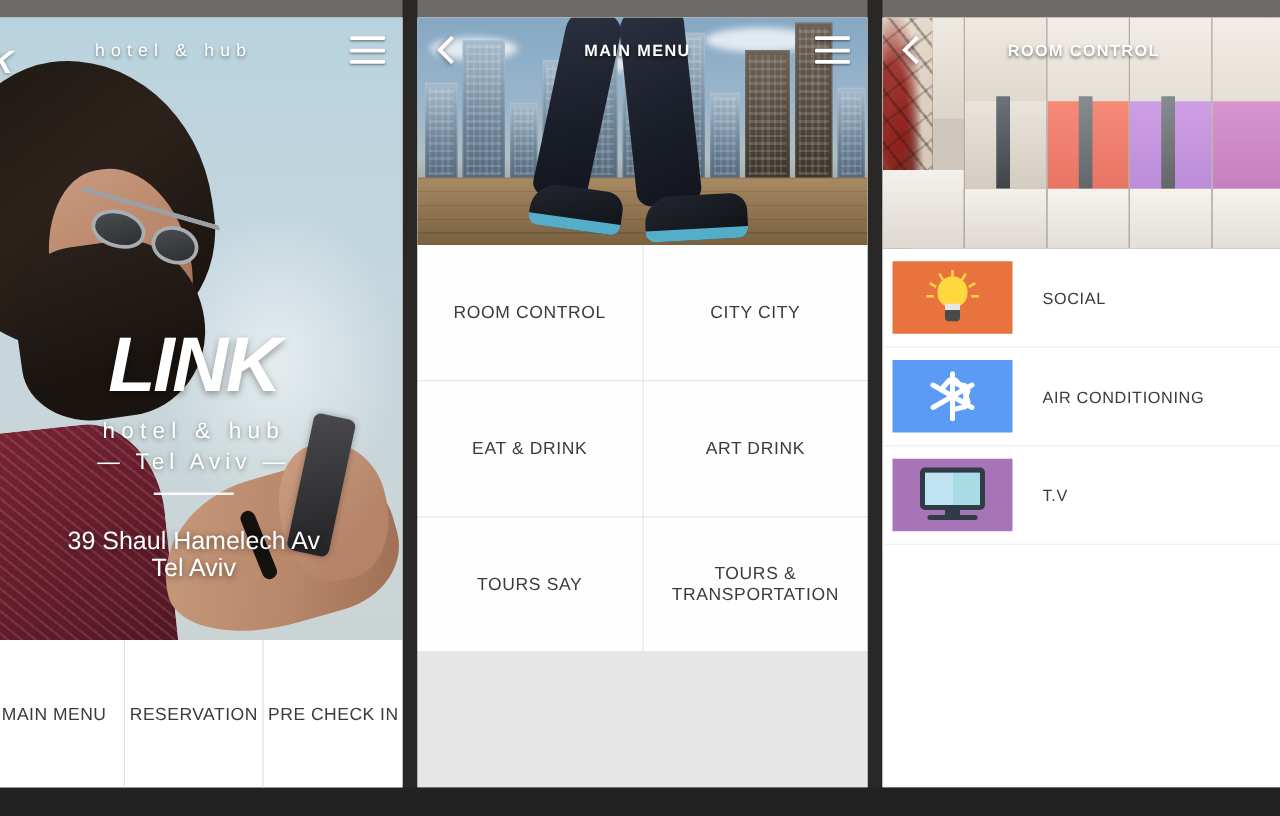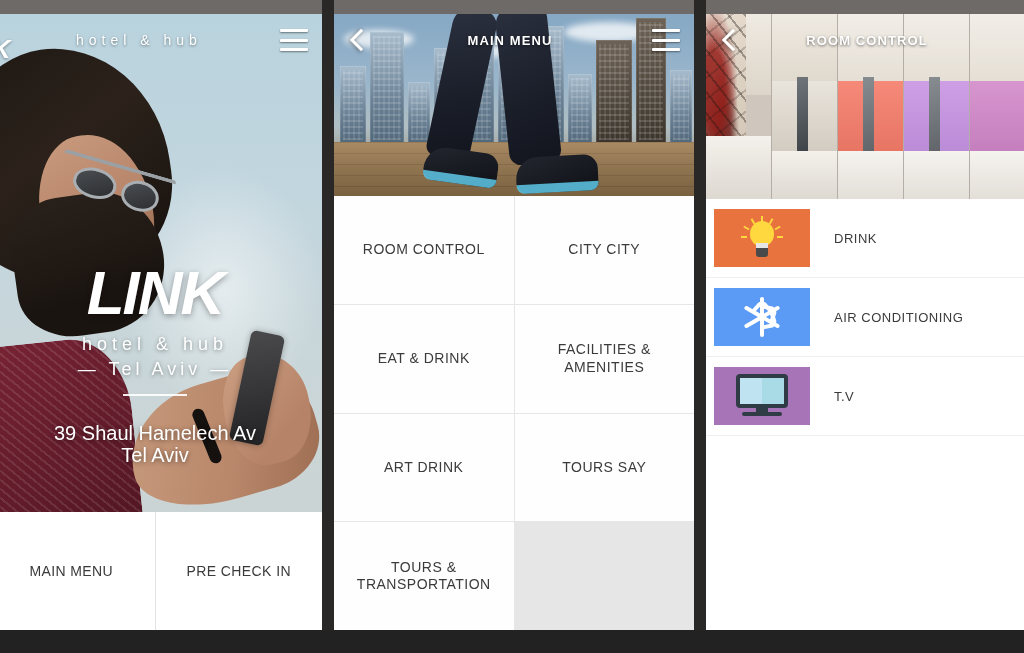--- a/index.html
+++ b/index.html
@@ -558,20 +558,21 @@
       <div class="rule"></div>
     </div>
 
     <div class="address">
       <div>39 Shaul Hamelech Av</div>
       <div>Tel Aviv</div>
     </div>
 
     <div class="bottom-nav">
       <div class="nav-cell">MAIN MENU</div>
+      <div class="nav-cell">RESERVATION</div>
       <div class="nav-cell">PRE CHECK IN</div>
     </div>
   </div>
 
   <div class="phone" id="phone-mid">
 
     <div class="hero" id="hero-mid">
       <div class="cloud" style="left:10px;  top:16px; width:70px; height:18px;"></div>
       <div class="cloud" style="left:230px; top:8px;  width:90px; height:20px;"></div>
       <div class="cloud" style="left:120px; top:30px; width:60px; height:14px;"></div>
@@ -608,21 +609,20 @@
           <i></i>
           <i></i>
       </div>
     </div>
 
 
     <div class="menu-grid">
       <div class="cell">ROOM CONTROL</div>
       <div class="cell">CITY CITY</div>
       <div class="cell">EAT &amp; DRINK</div>
-      <div class="cell">FACILITIES &amp; AMENITIES</div>
       <div class="cell">ART DRINK</div>
       <div class="cell">TOURS SAY</div>
       <div class="cell">TOURS &amp; TRANSPORTATION</div>
     </div>
   </div>
 
   <div class="phone" id="phone-right">
 
     <div class="hero" id="hero-right">
       <div class="strip">
@@ -679,21 +679,21 @@
             <span class="ray" style="transform:rotate(-30deg)"></span>
             <span class="ray" style="transform:rotate(60deg)"></span>
             <span class="ray" style="transform:rotate(-60deg)"></span>
             <span class="ray" style="transform:rotate(90deg)"></span>
             <span class="ray" style="transform:rotate(-90deg)"></span>
             <span class="glass"></span>
               <span class="neck"></span>
               <span class="base"></span>
           </div>
         </div>
-        <div class="label">DRINK</div>
+        <div class="label">SOCIAL</div>
       </div>
 
       <div class="control-row">
         <div class="tile" style="background:#5B9BF5">
           <div class="ico-snow">
             <span class="sp" style="transform:rotate(0deg)"></span>
             <span class="sp" style="transform:rotate(60deg)"></span>
             <span class="sp" style="transform:rotate(120deg)"></span>
           </div>
         </div>

